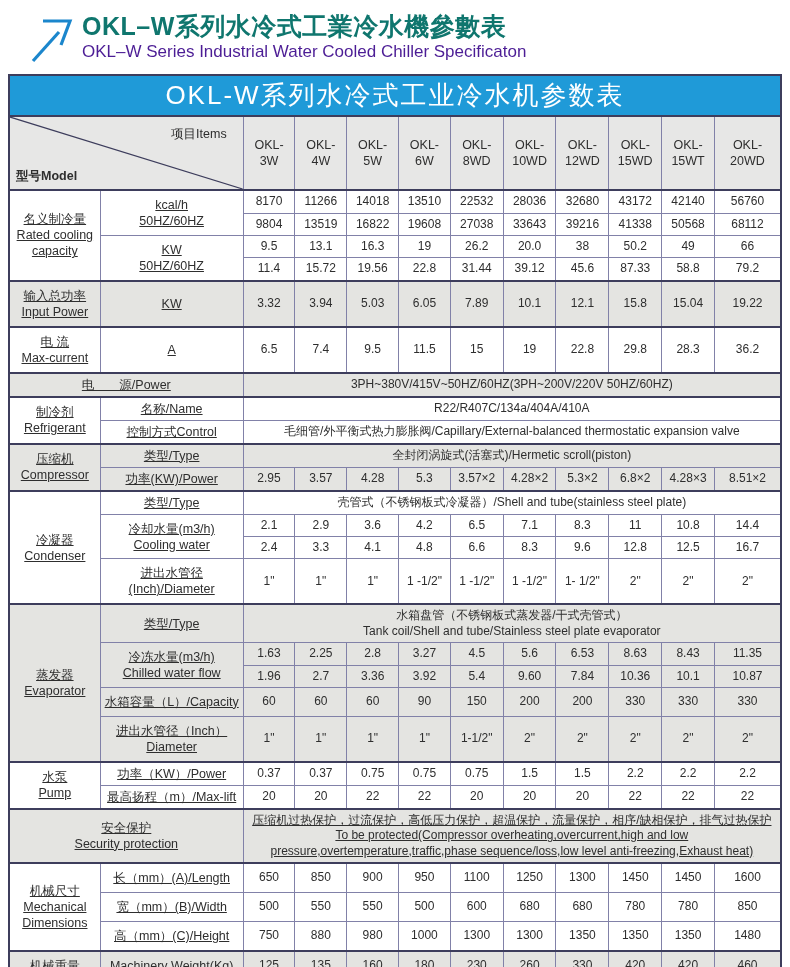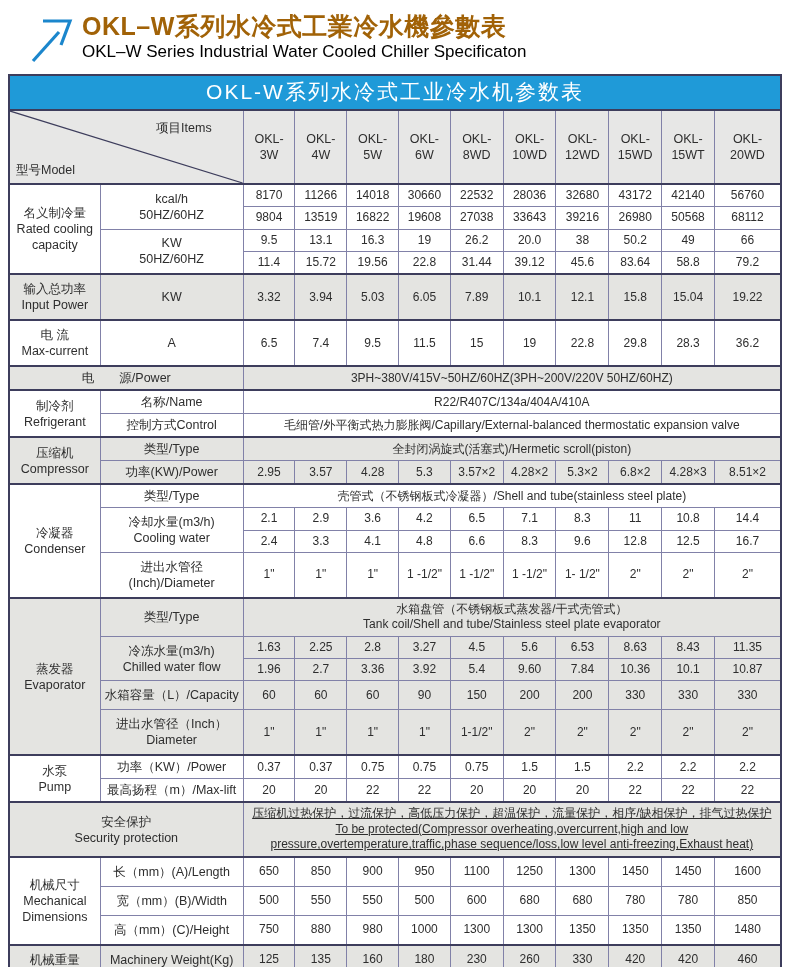--- a/index.html
+++ b/index.html
@@ -7,55 +7,55 @@
     width: 790px; height: 967px;
     background: #ffffff;
     font-family: "Liberation Sans", "DejaVu Sans", sans-serif;
     color: #2e2e2e;
   }
   .page { width: 790px; padding: 8px 0 0 0; }
 
   
   .doc-header { display: flex; align-items: flex-start; padding: 4px 0 8px 26px; }
   .logo-box { width: 52px; height: 52px; flex: 0 0 auto; margin-right: 4px; }
-  .titles h1 { font-size: 25px; font-weight: 700; color: #a16207; letter-spacing: 0.5px; line-height: 1.15; }
-  .titles h2 { font-size: 17px; font-weight: 500; color: #000000; line-height: 1.25; }
+  .titles h1 { font-size: 25px; font-weight: 700; color: #0f766e; letter-spacing: 0.5px; line-height: 1.15; }
+  .titles h2 { font-size: 17px; font-weight: 500; color: #4c1d95; line-height: 1.25; }
 
   
   table.spec {
     width: 774px; margin: 2px 8px 0 8px;
     border-collapse: collapse; table-layout: fixed;
     border: 2px solid #3d3d5c;
     font-size: 12px;
   }
   table.spec td, table.spec th {
     border: 1px solid #8181a8;
     text-align: center; vertical-align: middle;
     white-space: pre-line;
     padding: 3px 1px;
     line-height: 1.28;
     font-weight: 400;
   }
   tr.sec > td, tr.sec > th { border-top: 2px solid #3d3d5c; }
   th.banner {
     background: #1f9ad8; color: #ffffff;
-    font-size: 21px; font-weight: 600; letter-spacing: 2px;
+    font-size: 26px; font-weight: 600; letter-spacing: 2px;
     padding: 4px 0; border: 1px solid #1f9ad8;
   }
   tr.model-row td, tr.model-row th { background: #e7e7e6; font-size: 12.5px; padding: 4px 0; }
   tr.shade td { background: #e4e4e1; }
-  td.group, td.item { font-size: 12.5px; }
+  td.group, td.item { font-size: 12.5px; text-decoration: underline; }
   td.lefty { text-align: left; padding: 4px 8px; text-decoration: underline; }
   tr.mid td { padding: 6px 1px; }
 
   
   th.corner { position: relative; height: 40px; padding: 0; }
   th.corner svg { position: absolute; inset: 0; width: 100%; height: 100%; }
-  .corner-model { position: absolute; left: 6px; bottom: 5px; font-weight: 400; }
-  .corner-items { position: absolute; right: 31px; top: 9px; font-weight: 400; }
+  .corner-model { position: absolute; left: 6px; bottom: 5px; font-weight: 700; }
+  .corner-items { position: absolute; right: 16px; top: 9px; font-weight: 400; }
 </style>
 </head>
 <body>
 
 <div class="page">
 
   <div class="doc-header">
     <div class="logo-box">
       <svg viewBox="0 0 52 52">
         <line x1="7" y1="49" x2="33" y2="20" stroke="#1b86cc" stroke-width="3.2"></line>
@@ -121,37 +121,37 @@
 
       <tr class="sec">
         <td class="group" rowspan="4">名义制冷量
 Rated cooling
 capacity</td>
         <td class="item" rowspan="2">kcal/h
 50HZ/60HZ</td>
       <td>8170</td>
           <td>11266</td>
           <td>14018</td>
-          <td>30660</td>
+          <td>13510</td>
           <td>22532</td>
           <td>28036</td>
           <td>32680</td>
           <td>43172</td>
           <td>42140</td>
           <td>56760</td>
         </tr>
       <tr>
           <td>9804</td>
           <td>13519</td>
           <td>16822</td>
           <td>19608</td>
           <td>27038</td>
           <td>33643</td>
           <td>39216</td>
-          <td>26980</td>
+          <td>41338</td>
           <td>50568</td>
           <td>68112</td>
         </tr>
       <tr>
         <td class="item" rowspan="2">KW
 50HZ/60HZ</td>
       <td>9.5</td>
           <td>13.1</td>
           <td>16.3</td>
           <td>19</td>
@@ -163,21 +163,21 @@
           <td>66</td>
         </tr>
       <tr>
           <td>11.4</td>
           <td>15.72</td>
           <td>19.56</td>
           <td>22.8</td>
           <td>31.44</td>
           <td>39.12</td>
           <td>45.6</td>
-          <td>83.64</td>
+          <td>87.33</td>
           <td>58.8</td>
           <td>79.2</td>
         </tr>
 
       <tr class="sec shade mid">
         <td class="group">输入总功率
 Input Power</td>
         <td class="item">KW</td>
       <td>3.32</td>
           <td>3.94</td>

